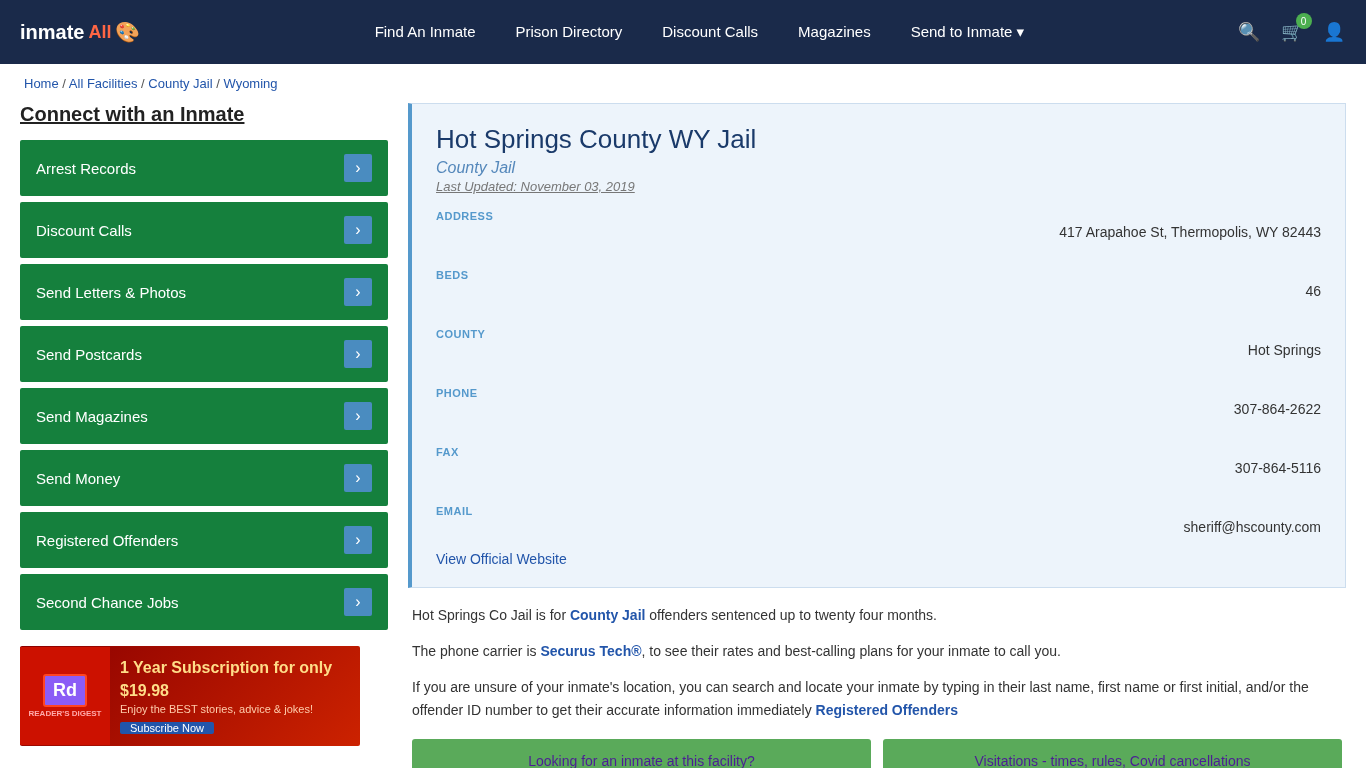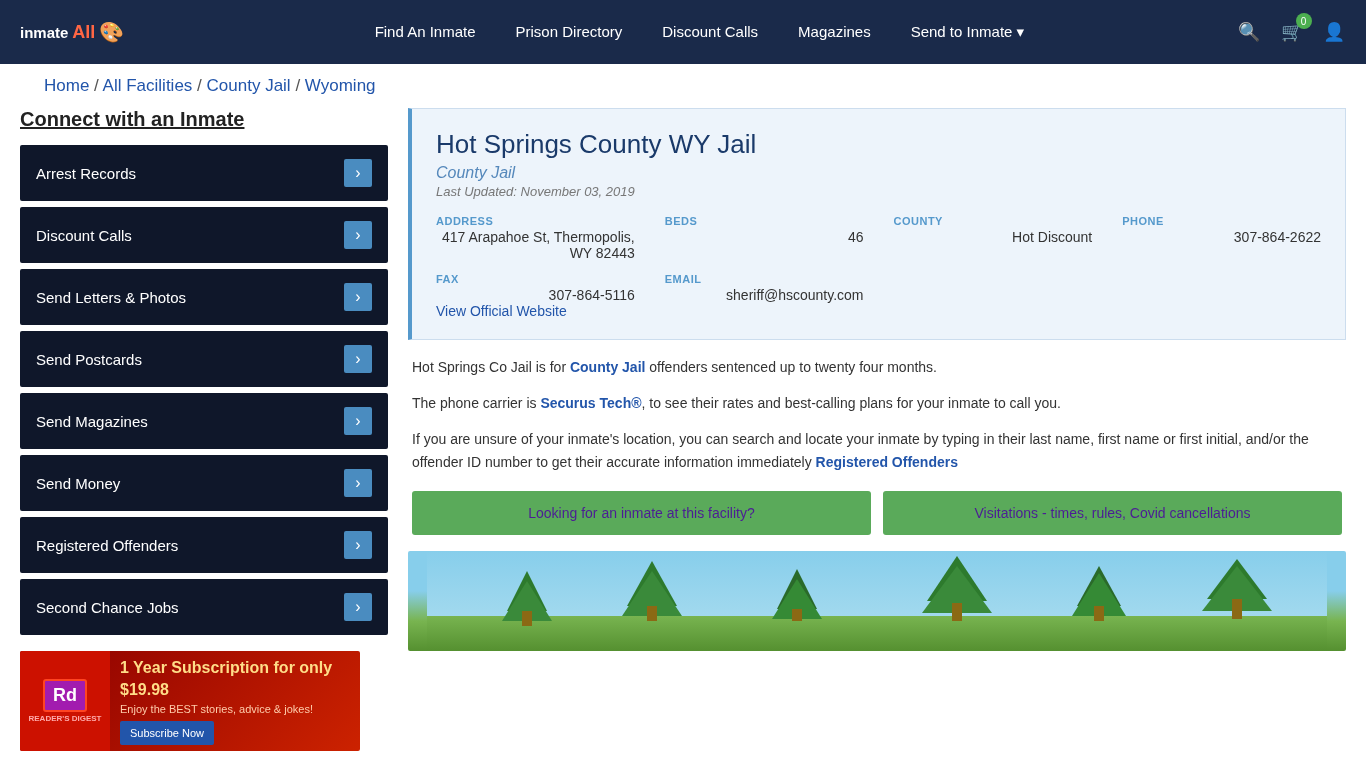--- a/index.html
+++ b/index.html
@@ -59,22 +59,21 @@
       height: 16px;
       font-size: 10px;
       display: flex;
       align-items: center;
       justify-content: center;
     }
 
     
     .breadcrumb {
       padding: 12px 24px;
-      font-size: 17px;
-      margin-left: 20px;
+      font-size: 13px;
     }
     .breadcrumb a { color: #2255aa; text-decoration: none; }
     .breadcrumb span { color: #555; }
 
     
     .main-container {
       display: flex;
       padding: 0 20px 20px 20px;
       gap: 20px;
       max-width: 1366px;
@@ -86,21 +85,21 @@
       font-size: 20px;
       font-weight: bold;
       text-decoration: underline;
       margin-bottom: 14px;
       color: #222;
     }
     .sidebar-item {
       display: flex;
       align-items: center;
       justify-content: space-between;
-      background: #0f172a;
+      background: #15803d;
       color: white;
       padding: 14px 16px;
       margin-bottom: 6px;
       cursor: pointer;
       font-size: 15px;
       font-weight: 500;
       border-radius: 2px;
     }
     .sidebar-arrow {
       width: 28px;
@@ -127,21 +126,21 @@
     .ad-banner-content {
       padding: 10px;
       color: white;
       flex: 1;
     }
     .ad-banner-text { font-size: 11px; line-height: 1.4; }
     .ad-banner-btn {
       background: #2255aa;
       color: white;
       border: none;
-      padding: 6px 10px;
+      padding: 0 10px;
       font-size: 11px;
       cursor: pointer;
       margin-top: 4px;
       border-radius: 2px;
     }
 
     
     .content { flex: 1; }
     .facility-card {
       background: #edf4fb;
@@ -160,26 +159,28 @@
       font-size: 16px;
       color: #5588bb;
       font-style: italic;
       margin-bottom: 2px;
     }
     .facility-updated {
       font-size: 13px;
       color: #777;
       font-style: italic;
       margin-bottom: 16px;
+      text-decoration: underline;
     }
 
     .info-grid {
       display: grid;
-      grid-template-columns: 1fr 1fr 1fr 1fr;
-      gap: 12px 30px;
+      grid-template-columns: 1fr;
+      gap: 29px 30px;
+      margin-bottom: 16px;
     }
     .info-label {
       font-size: 11px;
       font-weight: bold;
       color: #5599cc;
       letter-spacing: 0.5px;
       text-transform: uppercase;
       margin-bottom: 2px;
     }
     .info-value {
@@ -237,21 +238,21 @@
       display: flex;
       align-items: flex-end;
       justify-content: center;
     }
   </style>
 </head>
 <body>
 
 <header>
   <div class="logo">
-    <span style="color:white;font-size:15px;">inmate</span>
+    <span style="color:white;font-size:20px;">inmate</span>
     <span style="color:#ff6644;font-size:18px;font-weight:900;">All</span>
     <span style="font-size:20px;">🎨</span>
   </div>
 
   <nav>
     <a class="nav-item">Find An Inmate</a>
     <a class="nav-item">Prison Directory</a>
     <a class="nav-item">Discount Calls</a>
     <a class="nav-item">Magazines</a>
     <a class="nav-item send-inmate">Send to Inmate ▾</a>
@@ -311,21 +312,21 @@
       <span class="sidebar-arrow">›</span>
     </div>
     <div class="sidebar-item">
       <span>Second Chance Jobs</span>
       <span class="sidebar-arrow">›</span>
     </div>
 
     <div class="ad-banner">
       <div style="display:flex;align-items:stretch;width:100%;">
         <div style="background:#cc1100;width:90px;display:flex;align-items:center;justify-content:center;flex-direction:column;gap:2px;padding:8px;">
-          <div style="background:#a21caf;border:2px solid #ff4422;color:white;font-size:18px;font-weight:900;padding:4px 8px;border-radius:3px;">Rd</div>
+          <div style="background:#8b5cf6;border:2px solid #ff4422;color:white;font-size:18px;font-weight:900;padding:4px 8px;border-radius:3px;">Rd</div>
           <div style="color:#ffaaaa;font-size:8px;text-align:center;font-weight:bold;">READER'S DIGEST</div>
         </div>
         <div class="ad-banner-content">
           <div class="ad-banner-text">
             <div style="color:#ffdd88;font-weight:bold;font-size:16px;">1 Year Subscription for only $19.98</div>
             <div style="color:#ffccaa;font-size:11px;">Enjoy the BEST stories, advice &amp; jokes!</div>
           </div>
           <button class="ad-banner-btn">Subscribe Now</button>
         </div>
       </div>
@@ -343,21 +344,21 @@
         <div>
           <div class="info-label">ADDRESS</div>
           <div class="info-value">417 Arapahoe St, Thermopolis, WY 82443</div>
         </div>
         <div>
           <div class="info-label">BEDS</div>
           <div class="info-value">46</div>
         </div>
         <div>
           <div class="info-label">COUNTY</div>
-          <div class="info-value">Hot Discount</div>
+          <div class="info-value">Hot Springs</div>
         </div>
         <div>
           <div class="info-label">PHONE</div>
           <div class="info-value">307-864-2622</div>
         </div>
         <div>
           <div class="info-label">FAX</div>
           <div class="info-value">307-864-5116</div>
         </div>
         <div>

